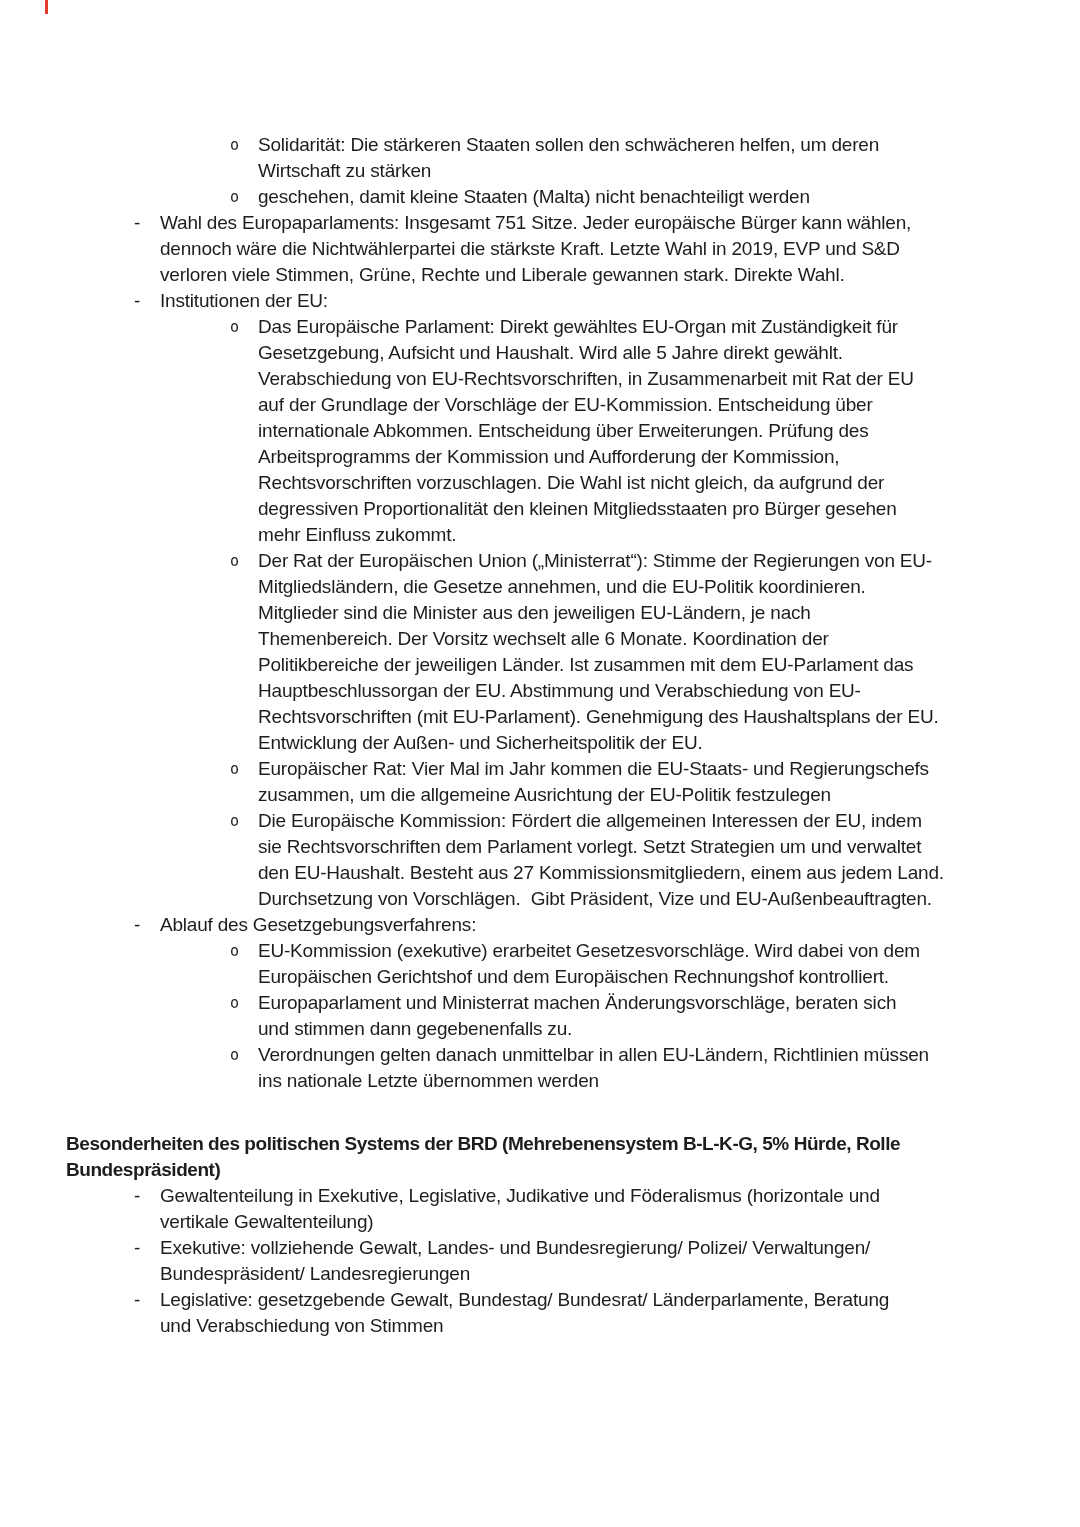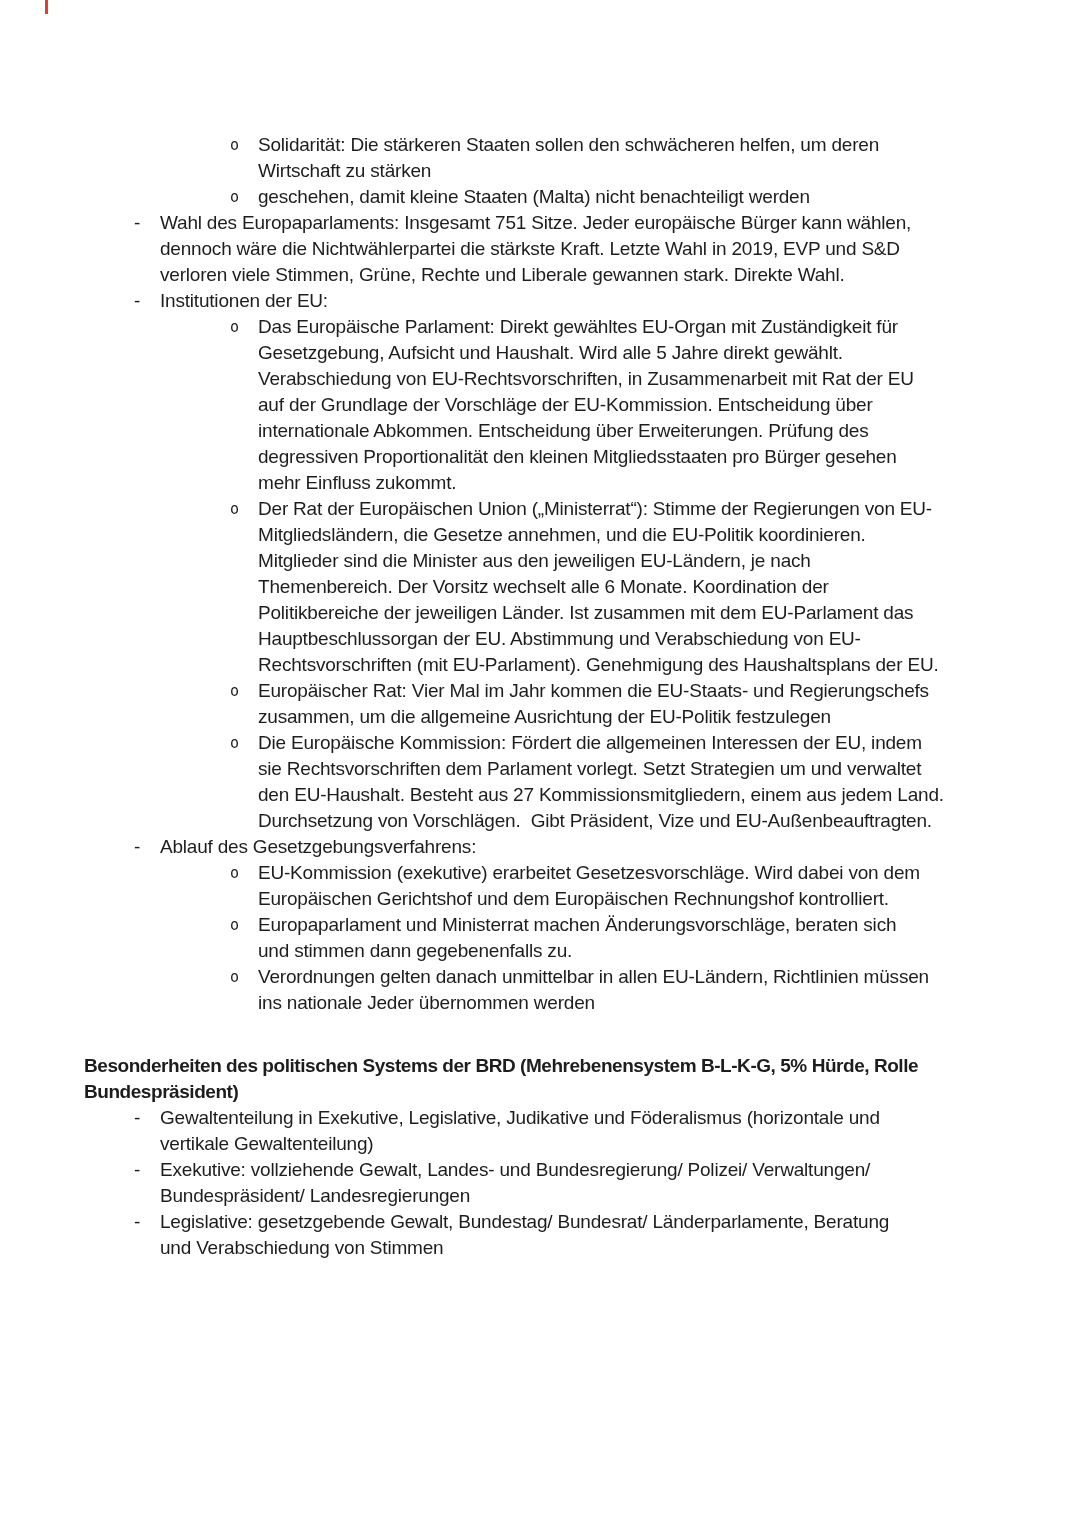--- a/index.html
+++ b/index.html
@@ -33,21 +33,21 @@
     font-family:"DejaVu Sans Mono", monospace;
     font-size:15px;
     line-height:26px;
   }
   .marker { user-select:none; }
   .text { flex:1 1 auto; min-width:0; }
   .ln { white-space:pre; }
   .u { text-decoration-thickness:1.5px; text-underline-offset:2px; }
   .heading {
     font-weight:bold;
-    padding-left:84px;
+    padding-left:66px;
     margin-top:37px;
     letter-spacing:-0.45px;
   }
 </style>
 </head>
 <body>
 
 <div class="page">
   <div class="red-mark" style="background: rgb(226, 59, 48);"></div>
   <div class="content" style="color: rgb(29, 29, 29);">
@@ -79,34 +79,37 @@
         </div>
       </div>
       <div class="item lvl2">
         <span class="marker">o</span>
         <div class="text">
           <div class="ln"><span class="u">Das Europäische Parlament</span><span>: Direkt gewähltes EU-Organ mit Zuständigkeit für</span></div>
           <div class="ln"><span>Gesetzgebung, Aufsicht und Haushalt. Wird alle 5 Jahre direkt gewählt.</span></div>
           <div class="ln"><span>Verabschiedung von EU-Rechtsvorschriften, in Zusammenarbeit mit Rat der EU</span></div>
           <div class="ln"><span>auf der Grundlage der Vorschläge der EU-Kommission. Entscheidung über</span></div>
           <div class="ln"><span>internationale Abkommen. Entscheidung über Erweiterungen. Prüfung des</span></div>
+          <div class="ln"><span>Arbeitsprogramms der Kommission und Aufforderung der Kommission,</span></div>
+          <div class="ln"><span>Rechtsvorschriften vorzuschlagen. Die Wahl ist nicht gleich, da aufgrund der</span></div>
           <div class="ln"><span>degressiven Proportionalität den kleinen Mitgliedsstaaten pro Bürger gesehen</span></div>
           <div class="ln"><span>mehr Einfluss zukommt.</span></div>
         </div>
       </div>
       <div class="item lvl2">
         <span class="marker">o</span>
         <div class="text">
           <div class="ln"><span class="u">Der Rat der Europäischen Union („Ministerrat“)</span><span>: Stimme der Regierungen von EU-</span></div>
           <div class="ln"><span>Mitgliedsländern, die Gesetze annehmen, und die EU-Politik koordinieren.</span></div>
           <div class="ln"><span>Mitglieder sind die Minister aus den jeweiligen EU-Ländern, je nach</span></div>
           <div class="ln"><span>Themenbereich. Der Vorsitz wechselt alle 6 Monate. Koordination der</span></div>
           <div class="ln"><span>Politikbereiche der jeweiligen Länder. Ist zusammen mit dem EU-Parlament das</span></div>
           <div class="ln"><span>Hauptbeschlussorgan der EU. Abstimmung und Verabschiedung von EU-</span></div>
           <div class="ln"><span>Rechtsvorschriften (mit EU-Parlament). Genehmigung des Haushaltsplans der EU.</span></div>
+          <div class="ln"><span>Entwicklung der Außen- und Sicherheitspolitik der EU.</span></div>
         </div>
       </div>
       <div class="item lvl2">
         <span class="marker">o</span>
         <div class="text">
           <div class="ln"><span class="u">Europäischer Rat</span><span>: Vier Mal im Jahr kommen die EU-Staats- und Regierungschefs</span></div>
           <div class="ln"><span>zusammen, um die allgemeine Ausrichtung der EU-Politik festzulegen</span></div>
         </div>
       </div>
       <div class="item lvl2">
@@ -135,21 +138,21 @@
         <span class="marker">o</span>
         <div class="text">
           <div class="ln"><span>Europaparlament und Ministerrat machen Änderungsvorschläge, beraten sich</span></div>
           <div class="ln"><span>und stimmen dann gegebenenfalls zu.</span></div>
         </div>
       </div>
       <div class="item lvl2">
         <span class="marker">o</span>
         <div class="text">
           <div class="ln"><span>Verordnungen gelten danach unmittelbar in allen EU-Ländern, Richtlinien müssen</span></div>
-          <div class="ln"><span>ins nationale Jeder übernommen werden</span></div>
+          <div class="ln"><span>ins nationale Letzte übernommen werden</span></div>
         </div>
       </div>
       <div class="heading">
         <div class="ln"><span>Besonderheiten des politischen Systems der BRD (Mehrebenensystem B-L-K-G, 5% Hürde, Rolle</span></div>
         <div class="ln"><span>Bundespräsident)</span></div>
       </div>
       <div class="item lvl1">
         <span class="marker">-</span>
         <div class="text">
           <div class="ln"><span>Gewaltenteilung in Exekutive, Legislative, Judikative und Föderalismus (horizontale und</span></div>

